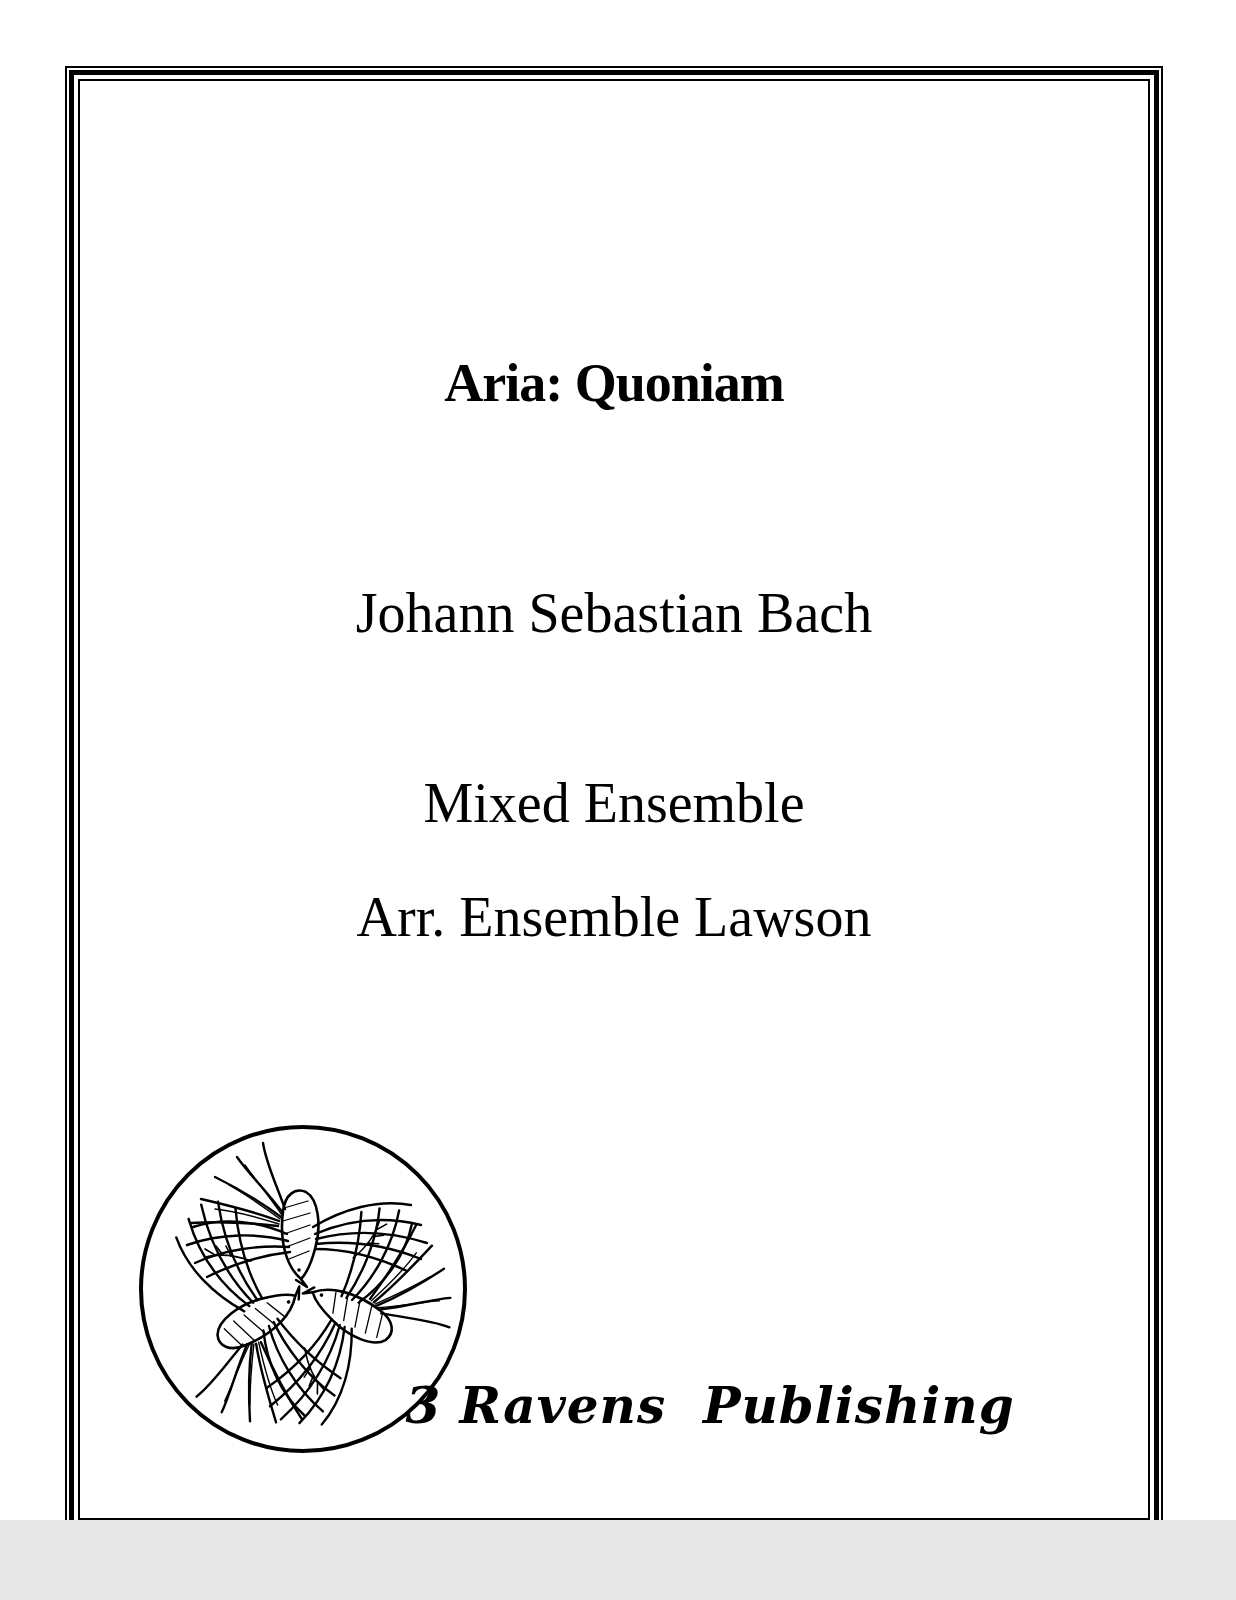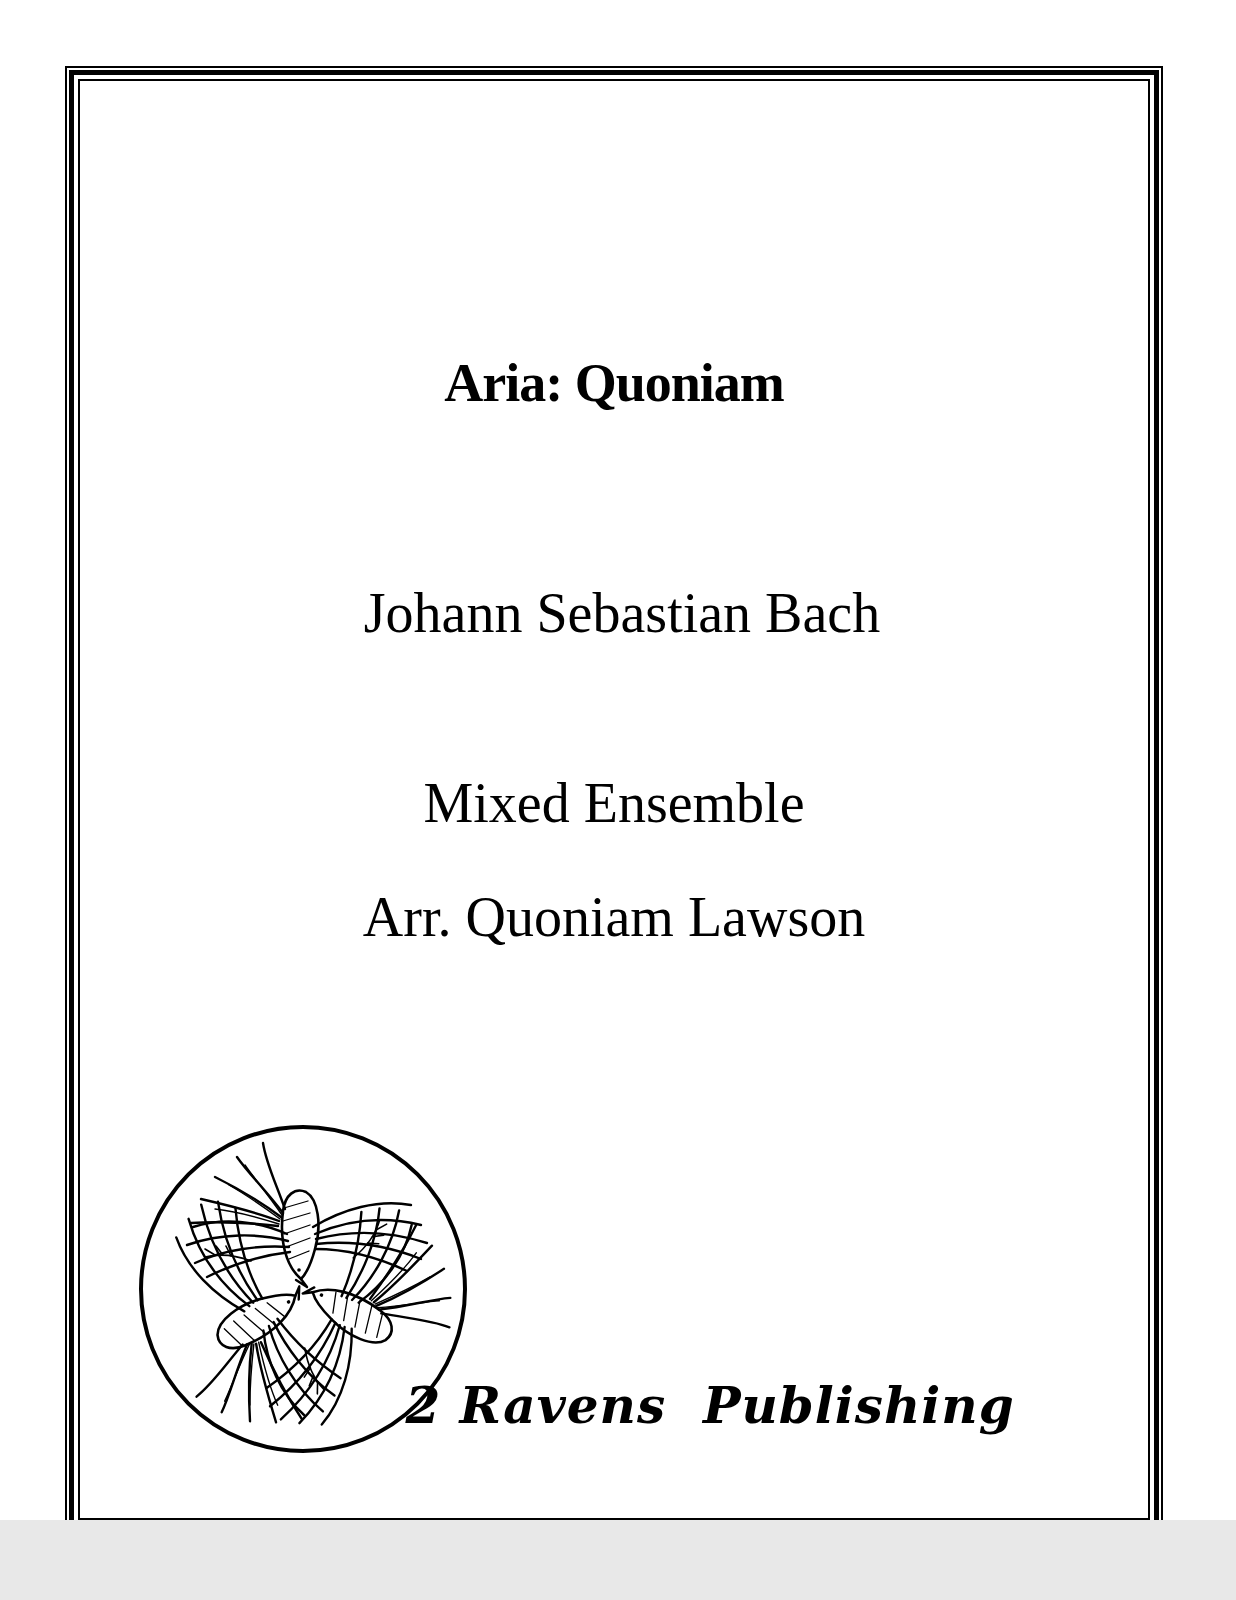--- a/index.html
+++ b/index.html
@@ -41,21 +41,21 @@
     white-space: pre;
   }
   .title-line {
     font-weight: bold;
     font-size: 54px;
     letter-spacing: -1px;
   }
   .t1 { top: 356px; }
   .t2 { top: 436px; }
   .credit-line { font-size: 56px; }
-  .composer  { top: 585px; margin-left: 8px; }
+  .composer  { top: 585px; }
   .ensemble  { top: 739px; margin-top: 36px; }
   .arranger  { top: 889px; }
   .publisher {
     position: absolute;
     top: 1381px;
     left: 710px;
     transform: translateX(-50%);
     font-family: "DejaVu Serif", serif;
     font-style: italic;
     font-weight: bold;
@@ -80,21 +80,21 @@
   <div class="frame-outer">
     <div class="frame-mid">
       <div class="frame-inner"></div>
     </div>
   </div>
 
   <div class="textline title-line t1">Aria: Quoniam</div>
 
   <div class="textline credit-line composer">Johann Sebastian Bach</div>
   <div class="textline credit-line ensemble">Mixed Ensemble</div>
-  <div class="textline credit-line arranger">Arr. Quoniam Lawson</div>
+  <div class="textline credit-line arranger">Arr. Ensemble Lawson</div>
 
   <svg class="logo" viewBox="-170 -170 340 340" xmlns="http://www.w3.org/2000/svg">
     <circle cx="0" cy="0" r="162" fill="none" stroke="#000" stroke-width="4"></circle>
     <defs>
       <g id="raven" stroke="#000" fill="none" stroke-linecap="round">
 
         <path stroke-width="2.6" d="M -2,-10 C -16,-22 -24,-46 -20,-78 C -18,-94 -8,-102 3,-97 C 15,-90 19,-64 12,-40 C 8,-25 4,-16 -2,-10 Z"></path>
 
         <g stroke-width="1.3">
           <path d="M -14,-30 l 20,-8"></path>
@@ -143,15 +143,15 @@
           <path d="M -88,-34 l -10,-6"></path>
           <path d="M -72,-33 l -5,-10"></path>
         </g>
       </g>
     </defs>
     <use href="#raven"></use>
     <use href="#raven" transform="rotate(120)"></use>
     <use href="#raven" transform="rotate(240)"></use>
   </svg>
 
-  <div class="publisher">2 Ravens  Publishing</div>
+  <div class="publisher">3 Ravens  Publishing</div>
 
 </div>
 
 </body></html>

